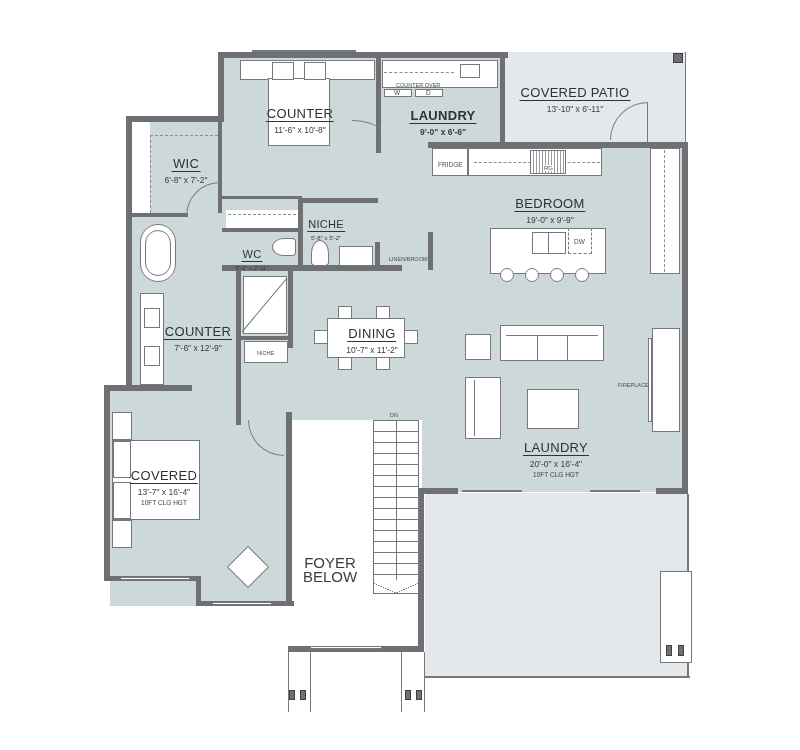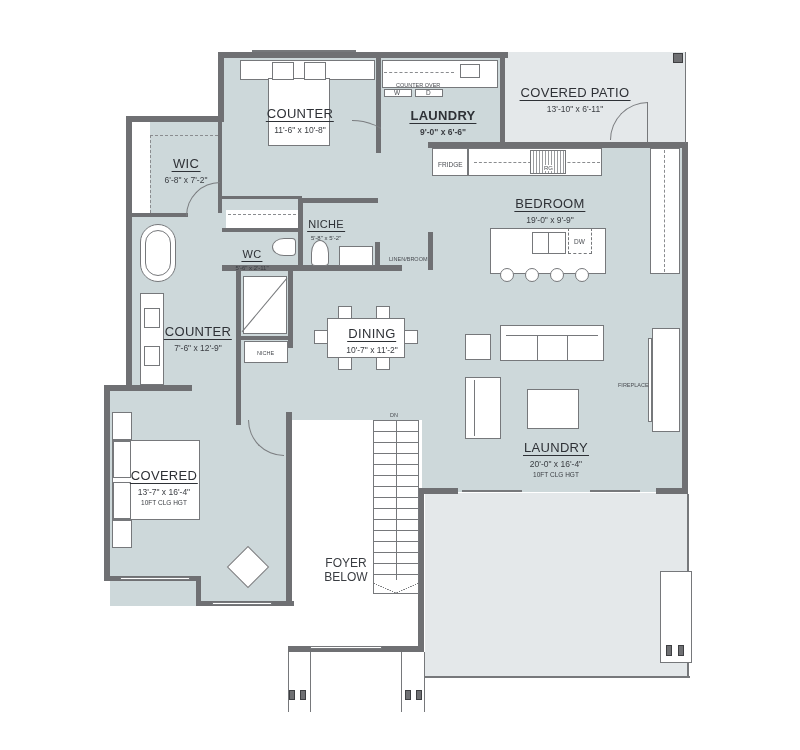--- a/index.html
+++ b/index.html
@@ -235,21 +235,21 @@
       <div class="stair-step" style="left: 0px; width: 46px; top: 77px;"></div>
       <div class="stair-step" style="left: 0px; width: 46px; top: 88px;"></div>
       <div class="stair-step" style="left: 0px; width: 46px; top: 99px;"></div>
       <div class="stair-step" style="left: 0px; width: 46px; top: 110px;"></div>
       <div class="stair-step" style="left: 0px; width: 46px; top: 121px;"></div>
       <div class="stair-step" style="left: 0px; width: 46px; top: 132px;"></div>
       <div class="stair-step" style="left: 0px; width: 46px; top: 143px;"></div>
       <div class="stair-step" style="left: 0px; width: 46px; top: 154px;"></div>
     </div>
   <div class="abs" style="left:373px;top:583px;width:46px;height:10px;background:linear-gradient(to top right, transparent 48%, #76787b 49%, #76787b 51%, transparent 52%) left/50% 100% no-repeat, linear-gradient(to top left, transparent 48%, #76787b 49%, #76787b 51%, transparent 52%) right/50% 100% no-repeat;"></div>
-  <div class="room-label" style="left:346px;top:556px;font-size:12px;line-height:14px;color:#3a3d42;">
+  <div class="room-label" style="left:330px;top:556px;font-size:15px;line-height:14px;color:#3a3d42;">
     <div>FOYER</div>
     <div>BELOW</div>
   </div>
   <div class="abs line" style="left:310px;top:646px;width:72px;height:3px;background:#fff;border:1px solid #76787b;"></div>
 
   <div class="abs line" style="left:288px;top:652px;width:1px;height:60px;"></div>
   <div class="abs line" style="left:310px;top:652px;width:1px;height:60px;"></div>
   <div class="abs line" style="left:401px;top:652px;width:1px;height:60px;"></div>
   <div class="abs line" style="left:424px;top:652px;width:1px;height:60px;"></div>
   <div class="post" style="left:289px;top:690px;width:6px;height:10px;"></div>

